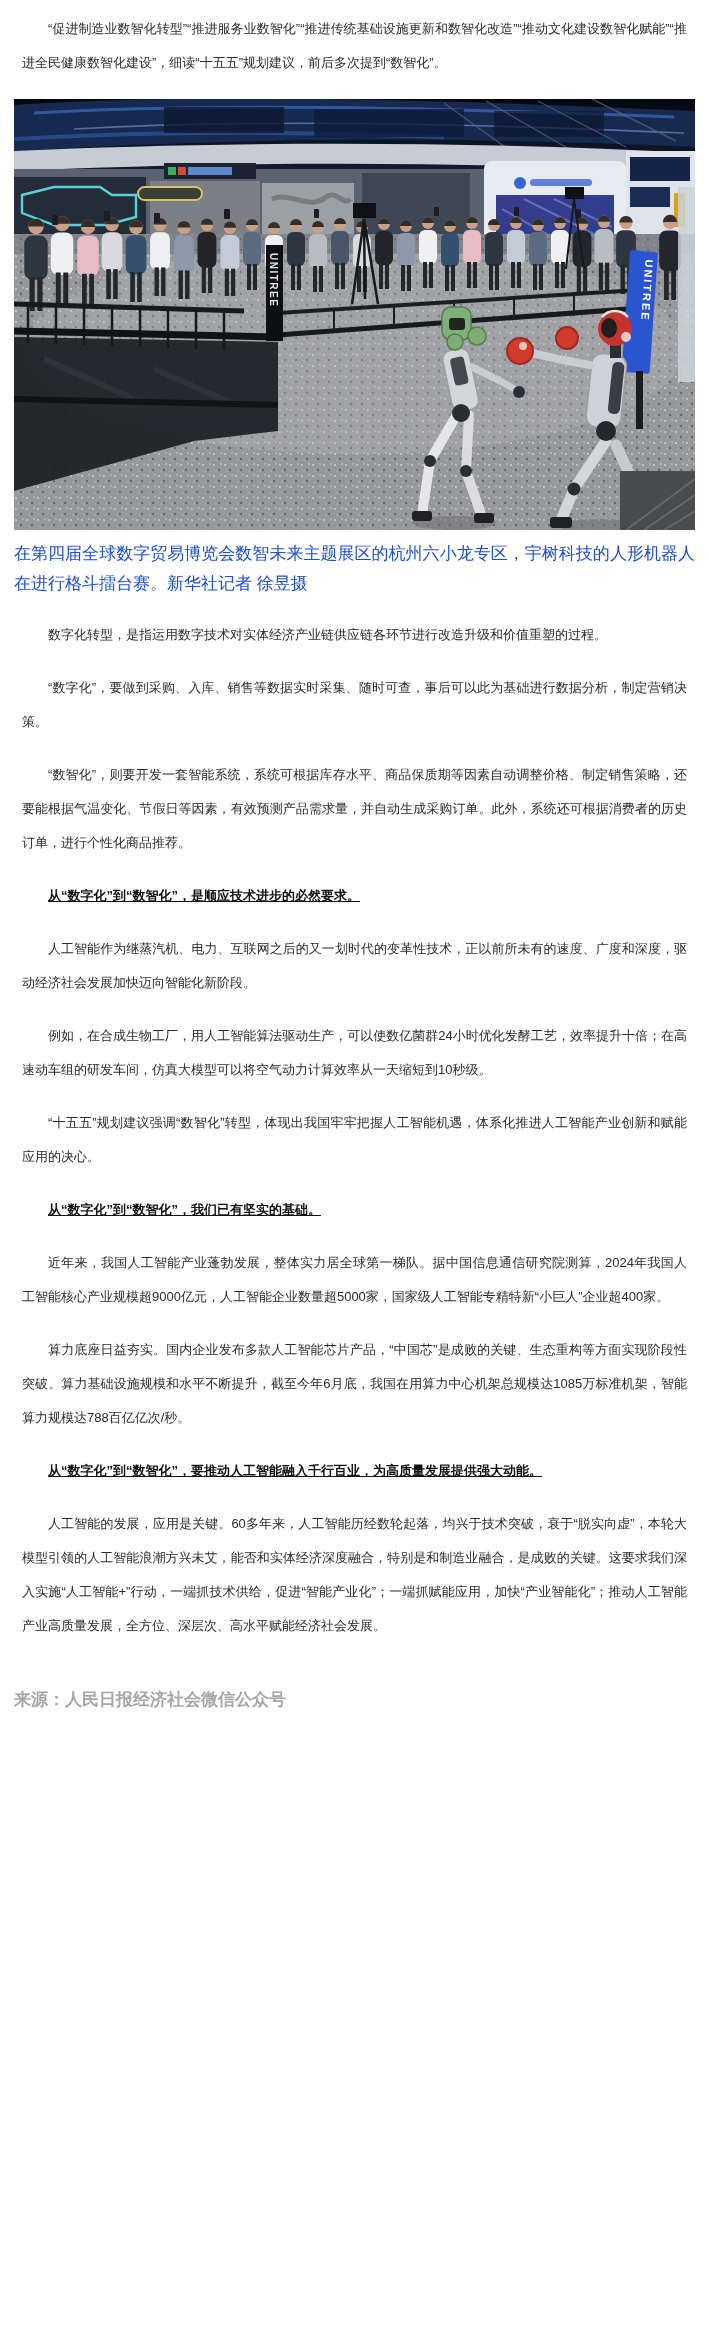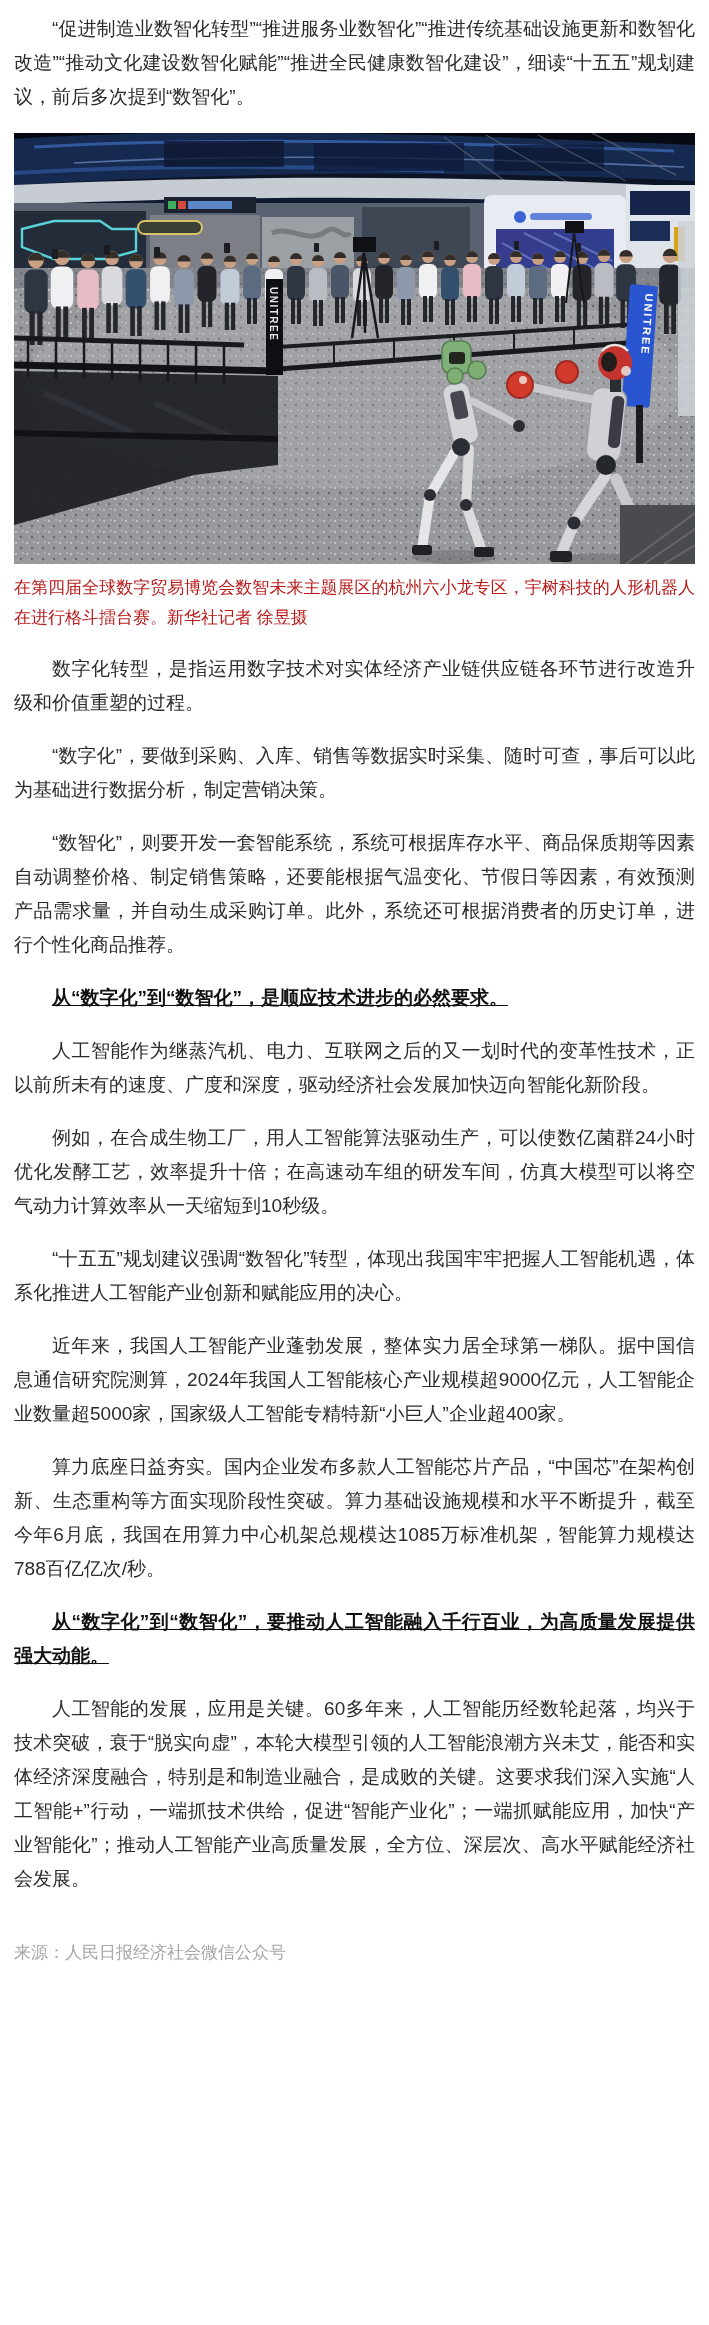--- a/index.html
+++ b/index.html
@@ -1,27 +1,27 @@
 <!DOCTYPE html>
 <html lang="zh"><head>
 <meta charset="utf-8">
 <style>
   html,body{margin:0;padding:0;background:#ffffff;}
   body{font-family:"Liberation Sans","DejaVu Sans",sans-serif;}
   .page{width:709px;margin:0 auto;background:#ffffff;box-sizing:border-box;
         padding:12px 14px 24px;color:#282828;}
-  .para{font-size:19px;line-height:34px;margin:19px 0;text-indent:2em;
+  .para{font-size:13px;line-height:34px;margin:19px 8px;text-indent:2em;
         text-align:justify;color:#2b2b2b;}
   .para.bold{font-weight:700;color:#111111;text-decoration:underline;}
   #intro .para:first-child{margin-top:0;}
   figure{margin:16px 0 0;padding:0;}
   figure svg{display:block;width:681px;height:431px;background:#0b1020;}
-  figcaption{font-size:17px;line-height:30px;color:#b91c1c;margin-top:9px;
+  figcaption{font-size:17px;line-height:30px;color:#1d4ed8;margin-top:9px;
              text-align:justify;}
-  .source{font-size:17px;line-height:30px;color:#a6a6a6;margin:42px 0 0;}
+  .source{font-size:17px;line-height:30px;color:#a6a6a6;margin:42px 0 0;font-weight:bold;}
 </style>
 </head>
 <body>
 
 <div class="page">
 
   <div id="intro">
       <p class="para">“促进制造业数智化转型”“推进服务业数智化”“推进传统基础设施更新和数智化改造”“推动文化建设数智化赋能”“推进全民健康数智化建设”，细读“十五五”规划建议，前后多次提到“数智化”。</p>
     </div>
 
@@ -226,20 +226,21 @@
   </figure>
 
   <div id="bodyblocks">
       <p class="para">数字化转型，是指运用数字技术对实体经济产业链供应链各环节进行改造升级和价值重塑的过程。</p>
       <p class="para">“数字化”，要做到采购、入库、销售等数据实时采集、随时可查，事后可以此为基础进行数据分析，制定营销决策。</p>
       <p class="para">“数智化”，则要开发一套智能系统，系统可根据库存水平、商品保质期等因素自动调整价格、制定销售策略，还要能根据气温变化、节假日等因素，有效预测产品需求量，并自动生成采购订单。此外，系统还可根据消费者的历史订单，进行个性化商品推荐。</p>
       <p class="para bold">从“数字化”到“数智化”，是顺应技术进步的必然要求。</p>
       <p class="para">人工智能作为继蒸汽机、电力、互联网之后的又一划时代的变革性技术，正以前所未有的速度、广度和深度，驱动经济社会发展加快迈向智能化新阶段。</p>
       <p class="para">例如，在合成生物工厂，用人工智能算法驱动生产，可以使数亿菌群24小时优化发酵工艺，效率提升十倍；在高速动车组的研发车间，仿真大模型可以将空气动力计算效率从一天缩短到10秒级。</p>
       <p class="para">“十五五”规划建议强调“数智化”转型，体现出我国牢牢把握人工智能机遇，体系化推进人工智能产业创新和赋能应用的决心。</p>
+      <p class="para bold">从“数字化”到“数智化”，我们已有坚实的基础。</p>
       <p class="para">近年来，我国人工智能产业蓬勃发展，整体实力居全球第一梯队。据中国信息通信研究院测算，2024年我国人工智能核心产业规模超9000亿元，人工智能企业数量超5000家，国家级人工智能专精特新“小巨人”企业超400家。</p>
-      <p class="para">算力底座日益夯实。国内企业发布多款人工智能芯片产品，“中国芯”在架构创新、生态重构等方面实现阶段性突破。算力基础设施规模和水平不断提升，截至今年6月底，我国在用算力中心机架总规模达1085万标准机架，智能算力规模达788百亿亿次/秒。</p>
+      <p class="para">算力底座日益夯实。国内企业发布多款人工智能芯片产品，“中国芯”是成败的关键、生态重构等方面实现阶段性突破。算力基础设施规模和水平不断提升，截至今年6月底，我国在用算力中心机架总规模达1085万标准机架，智能算力规模达788百亿亿次/秒。</p>
       <p class="para bold">从“数字化”到“数智化”，要推动人工智能融入千行百业，为高质量发展提供强大动能。</p>
       <p class="para">人工智能的发展，应用是关键。60多年来，人工智能历经数轮起落，均兴于技术突破，衰于“脱实向虚”，本轮大模型引领的人工智能浪潮方兴未艾，能否和实体经济深度融合，特别是和制造业融合，是成败的关键。这要求我们深入实施“人工智能+”行动，一端抓技术供给，促进“智能产业化”；一端抓赋能应用，加快“产业智能化”；推动人工智能产业高质量发展，全方位、深层次、高水平赋能经济社会发展。</p>
     </div>
 
   <p class="source">来源：人民日报经济社会微信公众号</p>
 </div>
 
 </body></html>

